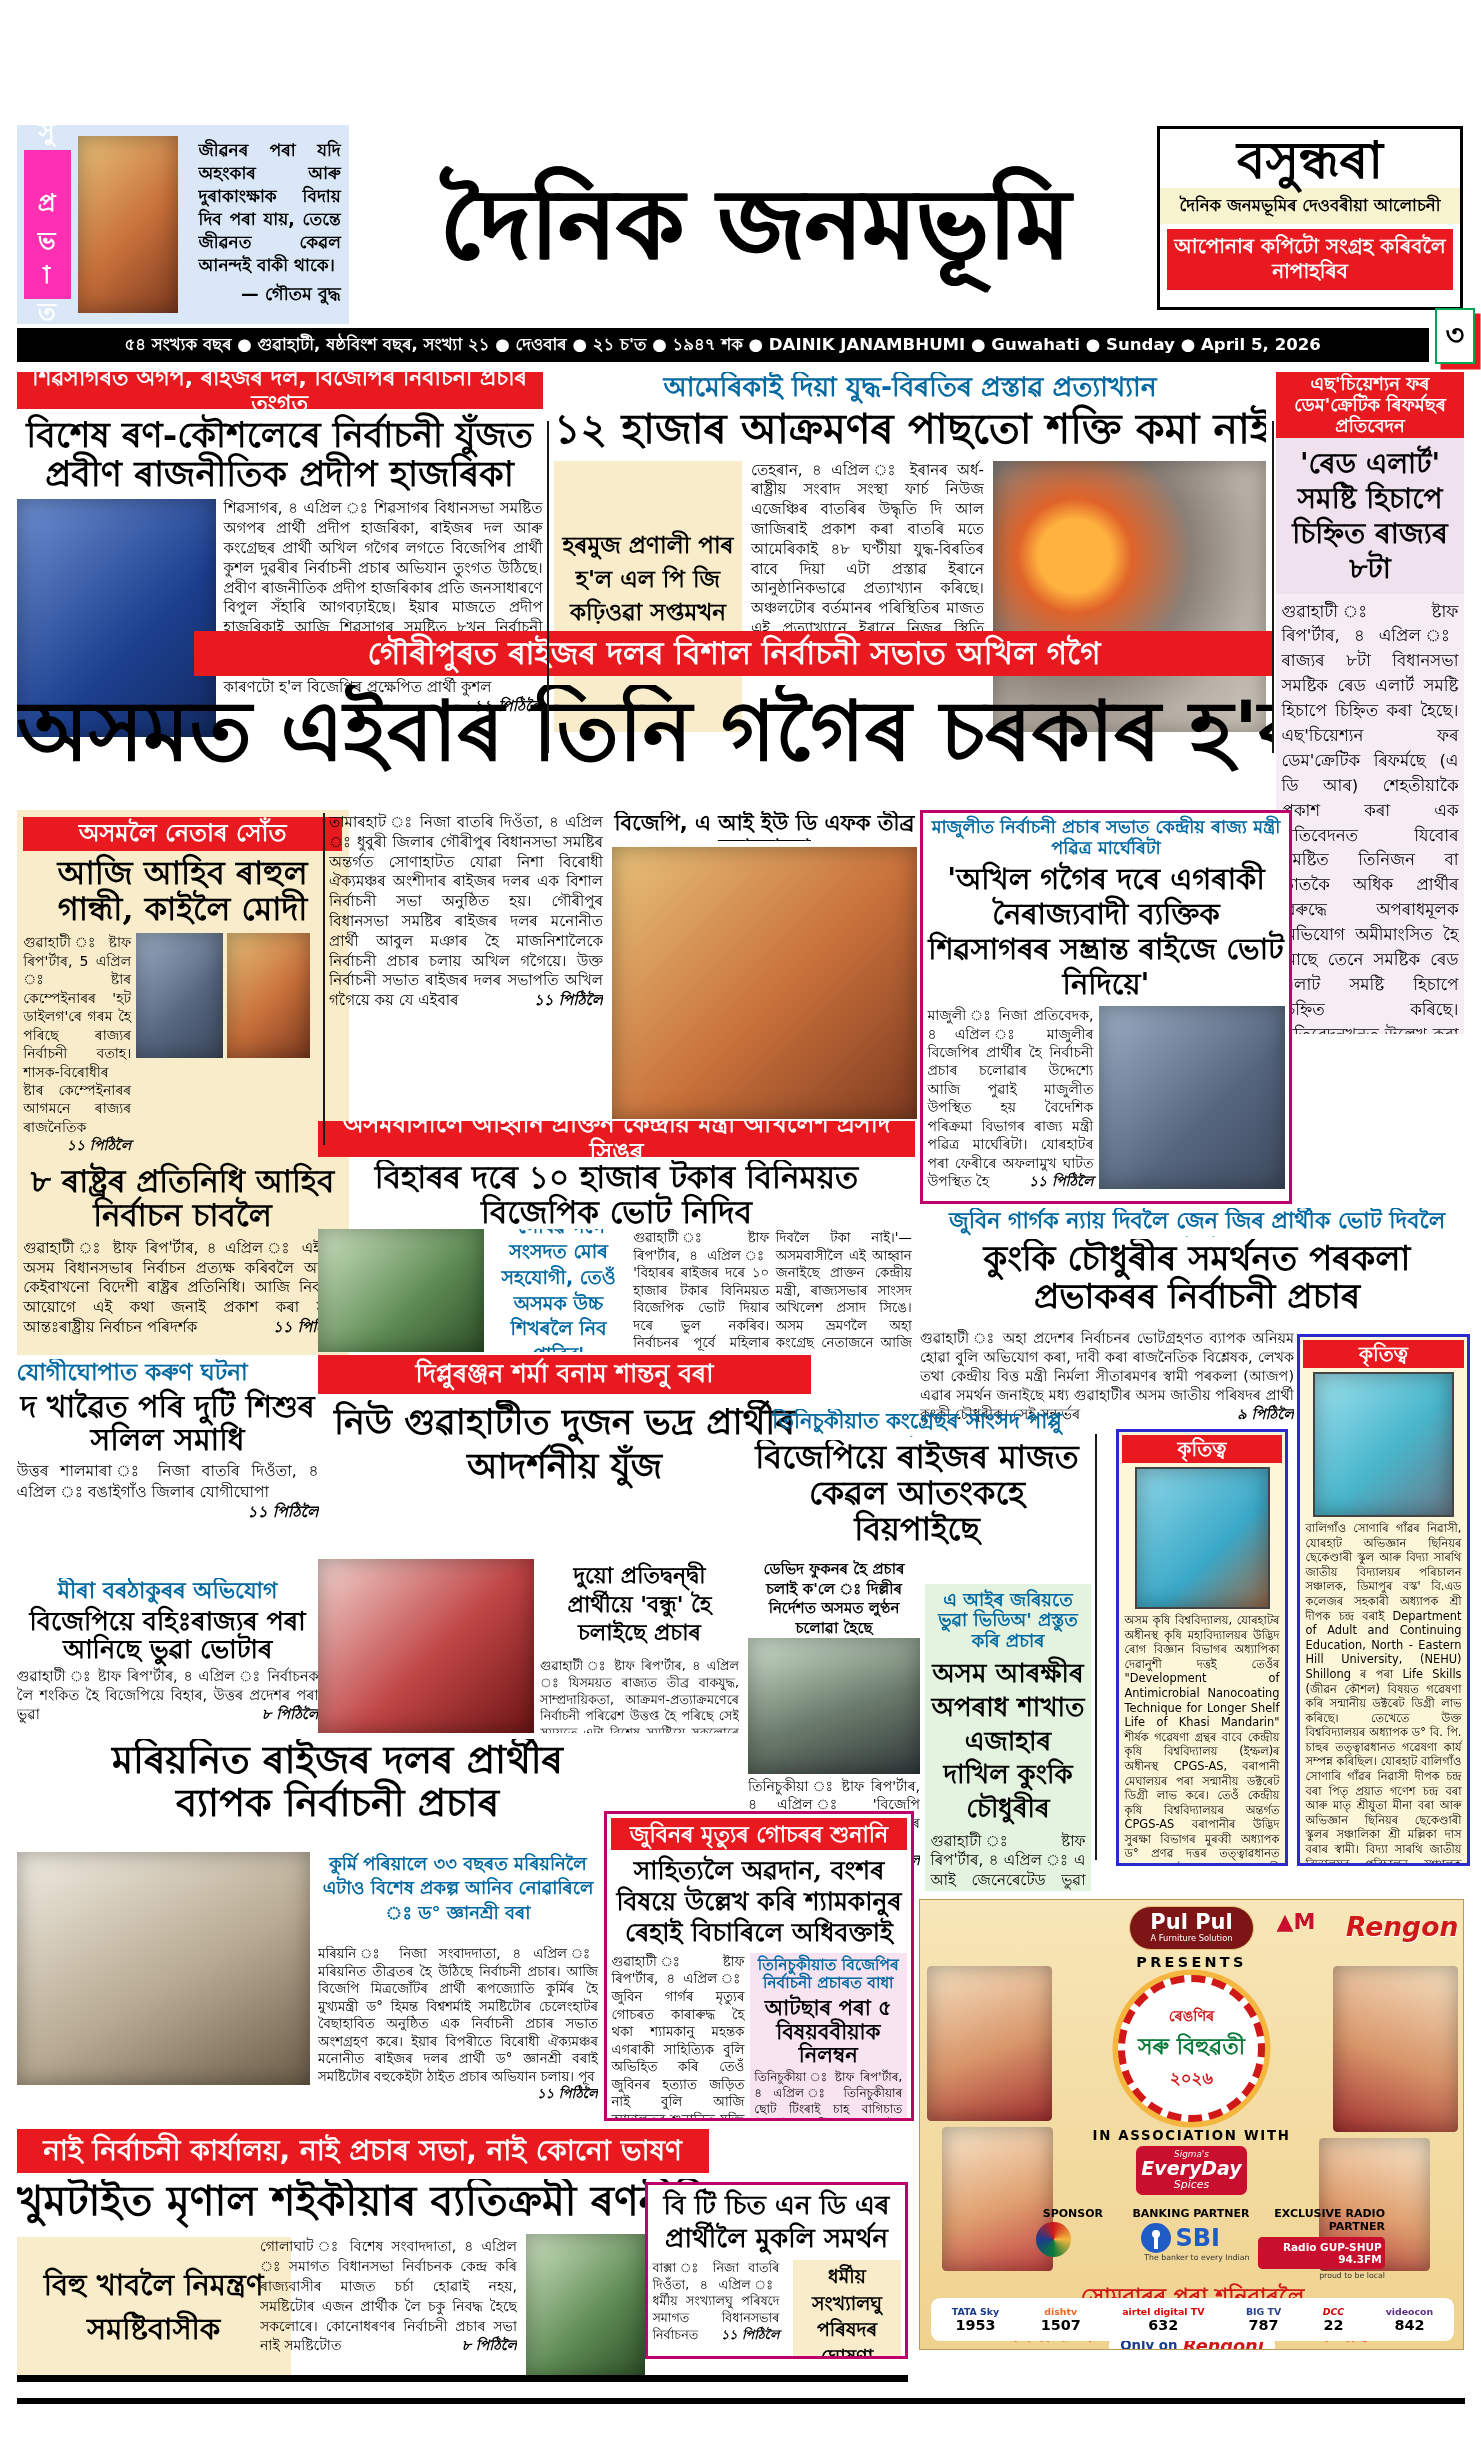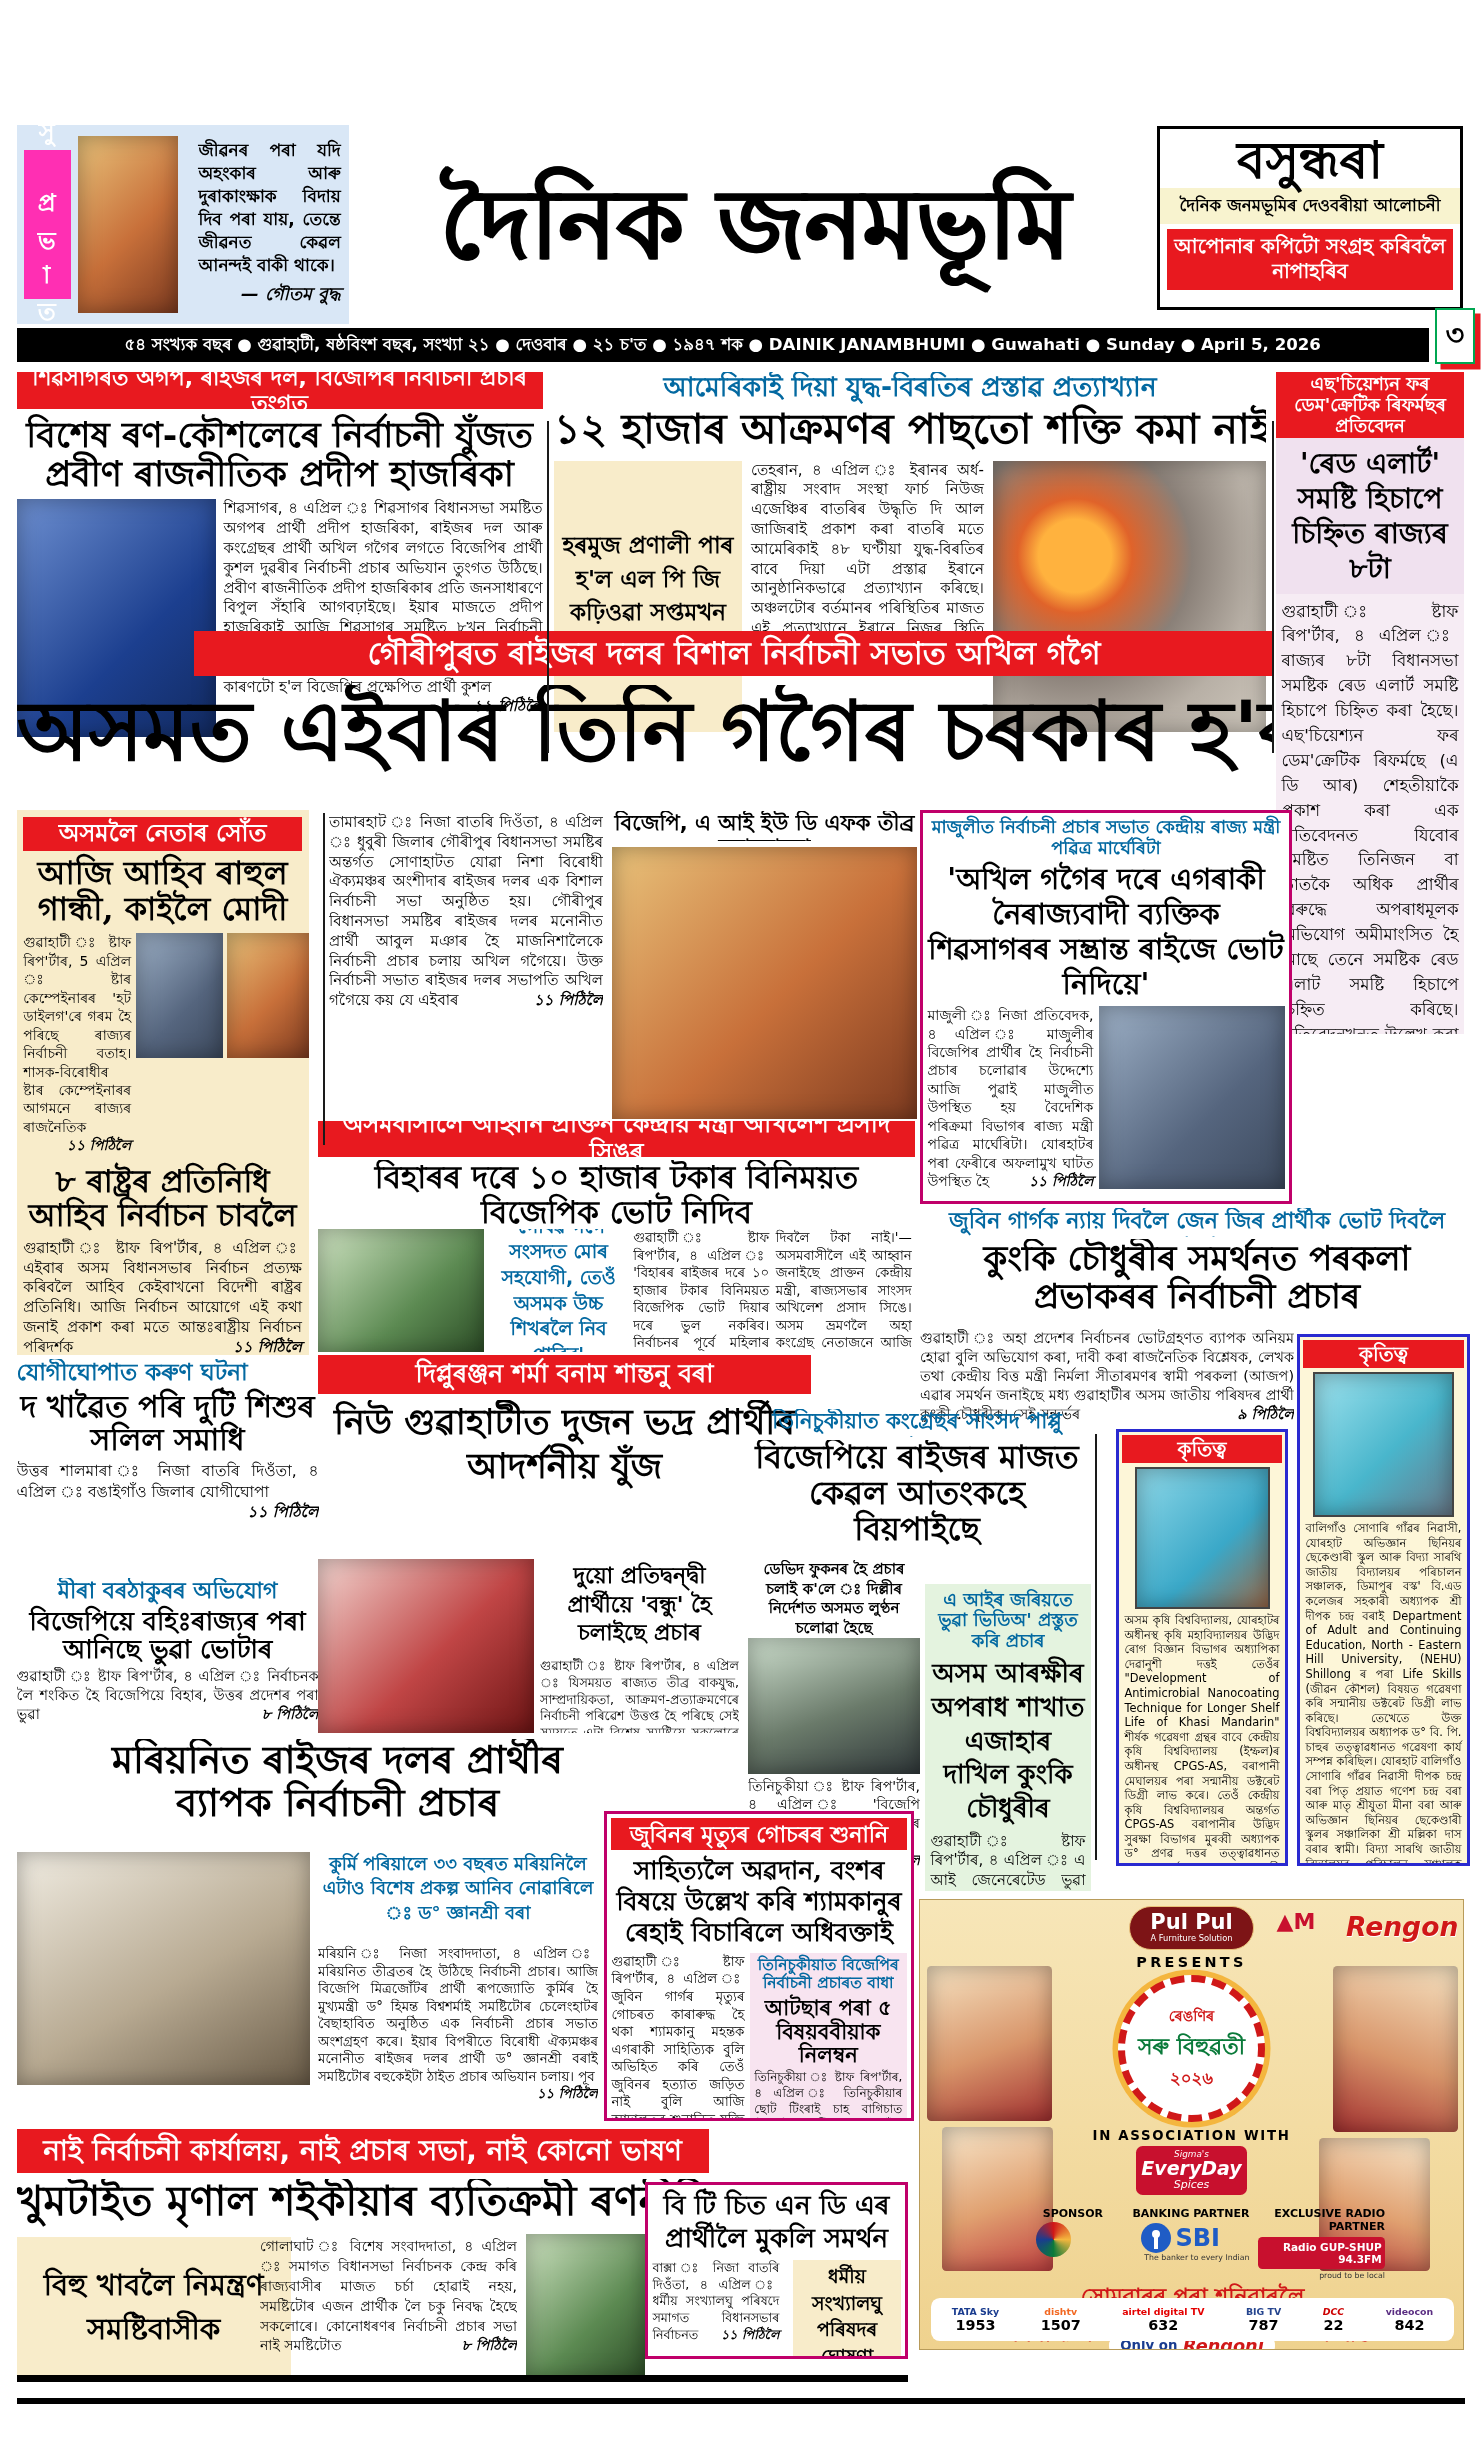--- a/index.html
+++ b/index.html
@@ -29,21 +29,21 @@
 <body>
 
 <div id="page">
 
   <div class="abs" style="left:16.6px;top:125px;width:332px;height:199px;background:#d9e7f6;display:flex;align-items:center;padding:7.8px;">
     <div style="background:#ff2fb3;color:#fff;font-weight:bold;font-size:24px;writing-mode:vertical-rl;text-orientation:upright;
                 padding:5.5px 3.3px;letter-spacing:3.3px;height:138px;display:flex;align-items:center;justify-content:center;">সুপ্ৰভাত</div>
     <div class="ph ph-warm" style="width:100px;height:177px;margin-left:6.6px;flex:none;"></div>
     <div style="margin-left:21px;">
       <div style="font-size:17px;font-weight:bold;line-height:1.35;text-align:justify;">জীৱনৰ পৰা যদি অহংকাৰ আৰু দুৰাকাংক্ষাক বিদায় দিব পৰা যায়, তেন্তে জীৱনত কেৱল আনন্দই বাকী থাকে।</div>
-      <div style="font-size:17.7px;font-weight:bold;text-align:right;margin-top:4.4px;font-style:italic;">— গৌতম বুদ্ধ</div>
+      <div style="font-size:17.7px;font-weight:bold;text-align:right;margin-top:4.4px;">— গৌতম বুদ্ধ</div>
     </div>
   </div>
 
   <div class="abs" style="left:357px;top:130px;width:795px;height:188px;display:flex;align-items:center;justify-content:center;">
     <span class="hl" style="font-size:97px;white-space:nowrap;text-shadow:1.7px 0 0 #000;">দৈনিক জনমভূমি</span>
   </div>
 
   <div class="abs" style="left:1157px;top:126px;width:306px;height:184px;border:3.3px solid #000;background:#fff;text-align:center;">
     <div class="hl" style="font-size:51px;line-height:1.1;margin-top:3.3px;">বসুন্ধৰা</div>
     <div style="background:#f8f3cf;font-size:16.6px;font-weight:bold;padding:4.4px 2.2px;">দৈনিক জনমভূমিৰ দেওবৰীয়া আলোচনী</div>
@@ -83,21 +83,21 @@
     <div class="kbox" style="min-height:53px;font-size:18px;padding:2.2px;">এছ'চিয়েশ্যন ফৰ ডেম'ক্ৰেটিক ৰিফৰ্মছৰ প্ৰতিবেদন</div>
     <div class="hl" style="background:#f0e1ef;font-size:28px;padding:7.8px 3.3px;line-height:1.25;">'ৰেড এলাৰ্ট' সমষ্টি হিচাপে চিহ্নিত ৰাজ্যৰ ৮টা</div>
     <div class="bt" style="background:#f6ecf4;font-size:16.6px;line-height:1.5;padding:5.5px;height:100%;">
       <span>গুৱাহাটী ঃ ষ্টাফ ৰিপ'ৰ্টাৰ, ৪ এপ্ৰিল ঃ ৰাজ্যৰ ৮টা বিধানসভা সমষ্টিক ৰেড এলাৰ্ট সমষ্টি হিচাপে চিহ্নিত কৰা হৈছে। এছ'চিয়েশ্যন ফৰ ডেম'ক্ৰেটিক ৰিফৰ্মছে (এ ডি আৰ) শেহতীয়াকৈ প্ৰকাশ কৰা এক প্ৰতিবেদনত যিবোৰ সমষ্টিত তিনিজন বা তাতকৈ অধিক প্ৰাৰ্থীৰ বিৰুদ্ধে অপৰাধমূলক অভিযোগ অমীমাংসিত হৈ আছে তেনে সমষ্টিক ৰেড এলাট সমষ্টি হিচাপে চিহ্নিত কৰিছে। প্ৰতিবেদনখনত উল্লেখ কৰা মতে উক্ত</span> 
     </div>
   </div>
 
   <div class="abs kbox" style="left:194px;top:631px;width:1080px;height:45px;font-size:31px;">গৌৰীপুৰত ৰাইজৰ দলৰ বিশাল নিৰ্বাচনী সভাত অখিল গগৈ</div>
   <div class="abs hl" style="left:16.6px;top:685px;width:1257px;height:114px;font-size:83px;white-space:nowrap;">অসমত এইবাৰ তিনি গগৈৰ চৰকাৰ হ'ব</div>
 
-  <div class="abs crm" style="left:16.6px;top:810px;width:292px;height:545px;padding:6.6px;">
+  <div class="abs crm" style="left:16.6px;top:810px;width:332px;height:545px;padding:6.6px;">
     <div class="kbox" style="height:34px;font-size:24px;">অসমলৈ নেতাৰ সোঁত</div>
     <div class="hl" style="font-size:32px;margin:5.5px 0;">আজি আহিব ৰাহুল গান্ধী, কাইলৈ মোদী</div>
     <div style="display:flex;gap:4.4px;">
       <div class="bt" style="width:108px;flex:none;font-size:14px;">
         <span>গুৱাহাটী ঃ ষ্টাফ ৰিপ'ৰ্টাৰ, 5 এপ্ৰিল ঃ ষ্টাৰ কেম্পেইনাৰৰ 'হট ডাইলগ'ৰে গৰম হৈ পৰিছে ৰাজ্যৰ নিৰ্বাচনী বতাহ। শাসক-বিৰোধীৰ ষ্টাৰ কেম্পেইনাৰৰ আগমনে ৰাজ্যৰ ৰাজনৈতিক</span> <span class="jump">১১ পিঠিলৈ</span>
       </div>
       <div class="ph" style="width:87px;height:125px;flex:none;"></div>
       <div class="ph ph-warm" style="width:83px;height:125px;flex:none;"></div>
     </div>
     <div class="hl" style="font-size:31px;margin:8.9px 0 5.5px;">৮ ৰাষ্ট্ৰৰ প্ৰতিনিধি আহিব নিৰ্বাচন চাবলৈ</div>

